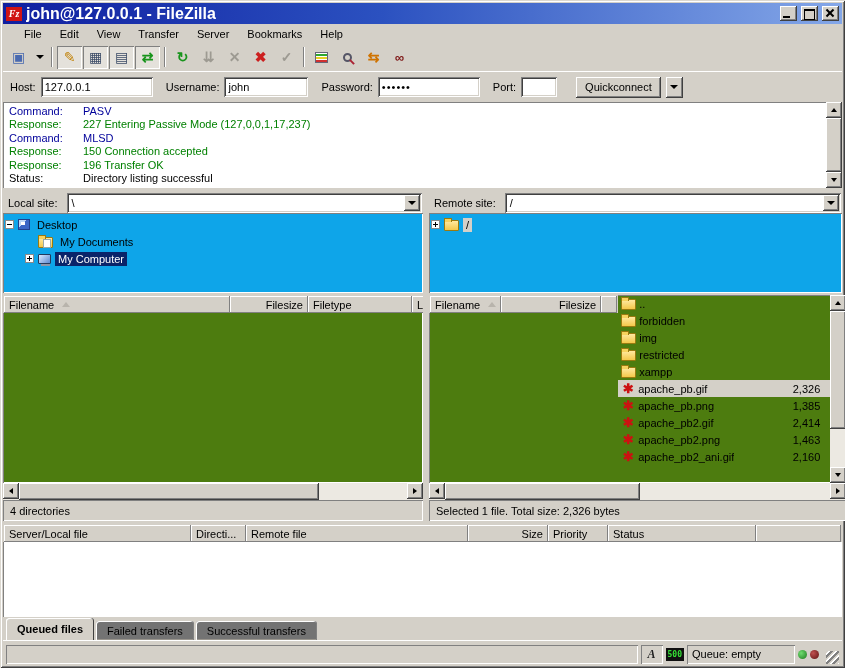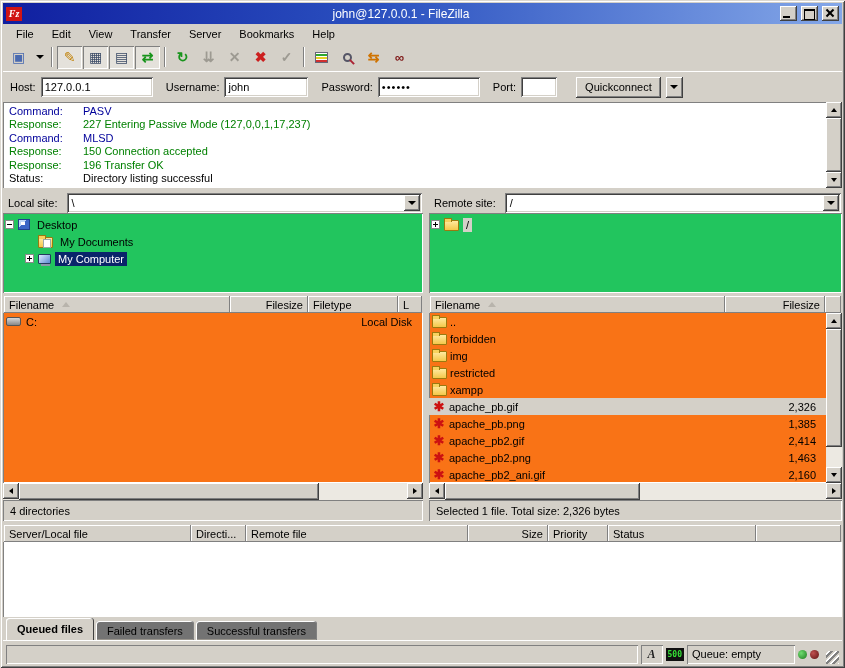--- a/index.html
+++ b/index.html
@@ -13,31 +13,31 @@
   }
   .raised{box-shadow: inset -1px -1px 0 #404040, inset 1px 1px 0 #fff, inset -2px -2px 0 #808080; background:#d4d0c8;text-align:right;}
   .sunken1{box-shadow: inset 1px 1px 0 #808080, inset -1px -1px 0 #fff;}
 
   
   .titlebar{height:21px;flex:none;display:flex;align-items:center;gap:4px;padding:0 3px;
     background:linear-gradient(90deg,#101fa0 0%,#2b51c0 45%,#84a7e8 100%);}
   .fz-icon{width:16px;height:14px;background:#d01414;color:#fff;flex:none;
     display:flex;align-items:center;justify-content:center;
     font:italic bold 10px "Liberation Serif",serif;}
-  .title-text{flex:1;color:#fff;font-weight:normal;font-size:12px;white-space:nowrap;overflow:hidden;text-align:center;}
+  .title-text{flex:1;color:#fff;font-weight:bold;font-size:16px;white-space:nowrap;overflow:hidden;}
   .tb-btn{width:17px;height:15px;flex:none;position:relative;background:#d4d0c8;
     box-shadow: inset -1px -1px 0 #404040, inset 1px 1px 0 #fff, inset -2px -2px 0 #808080;}
   .tb-min::after{content:"";position:absolute;left:3px;bottom:3px;width:7px;height:2px;background:#000;}
   .tb-max::after{content:"";position:absolute;left:3px;top:3px;width:9px;height:8px;border:1px solid #000;border-top-width:2px;}
   .tb-close::before,.tb-close::after{content:"";position:absolute;left:7px;top:2px;width:2px;height:10px;background:#000;}
   .tb-close::before{transform:rotate(45deg);}
   .tb-close::after{transform:rotate(-45deg);}
 
   
-  .menubar{height:19px;flex:none;display:flex;align-items:center;padding-left:4px;}
+  .menubar{height:19px;flex:none;display:flex;align-items:center;padding-left:12px;}
   .menu-item{padding:2px 9px;cursor:default;}
   .toolbar{height:29px;flex:none;display:flex;align-items:center;padding:2px 3px;gap:1px;
     border-bottom:1px solid #fff;}
   .tbtn{width:25px;height:23px;display:flex;align-items:center;justify-content:center;position:relative;}
   .tbtn.narrow{width:15px;}
   .tbtn.toggled{box-shadow: inset 1px 1px 0 #808080, inset -1px -1px 0 #fff;background:#e4e1db;}
   .tsep{width:2px;height:20px;margin:0 3px;border-left:1px solid #808080;border-right:1px solid #fff;}
   .tg{font-size:14px;line-height:1;}
   .c-srv{color:#4a6ab0;} .c-pen{color:#c07f00;} .c-pane{color:#3a4a66;}
   .c-green{color:#18941c;font-weight:bold;} .c-gray{color:#9d9a92;font-weight:bold;}
@@ -89,21 +89,21 @@
   .vsplit{width:6px;flex:none;}
   .p-right{flex:1;display:flex;flex-direction:column;}
 
   .siterow{height:21px;flex:none;display:flex;align-items:center;gap:5px;padding:0 1px;}
   .sitelabel{padding:2px 4px;}
   .combo{flex:1;height:20px;background:#fff;position:relative;display:flex;align-items:center;padding:0 20px 0 5px;
     box-shadow: inset 1px 1px 0 #808080, inset -1px -1px 0 #fff, inset 2px 2px 0 #404040, inset -2px -2px 0 #d4d0c8;}
   .combo-btn{position:absolute;right:2px;top:2px;width:16px;height:16px;display:flex;align-items:center;justify-content:center;}
   .combo-btn .caret{border-top-color:#000;}
 
-  .treebox{height:80px;flex:none;background:#22c55e;padding:3px 2px;overflow:hidden;
+  .treebox{height:80px;flex:none;background:#0ea5e9;padding:3px 2px;overflow:hidden;
     box-shadow: inset 1px 1px 0 #808080, inset -1px -1px 0 #fff;}
   .trow{height:17px;display:flex;align-items:center;gap:4px;}
   .tindent{width:16px;flex:none;}
   .expander{width:9px;height:9px;flex:none;border:1px solid #8a8a8a;background:#fff;position:relative;}
   .expander::before{content:"";position:absolute;left:1px;top:3px;width:5px;height:1px;background:#000;}
   .expander.plus::after{content:"";position:absolute;left:3px;top:1px;width:1px;height:5px;background:#000;}
   .expander.none{visibility:hidden;}
   .tlabel{padding:1px 3px;white-space:nowrap;}
   .sel-active{background:#0a246a;color:#fff;}
   .sel-inactive{background:#d4d0c8;}
@@ -115,41 +115,41 @@
   .folder.docs::after{content:"";position:absolute;right:1px;top:1px;width:6px;height:7px;background:#fff;border:1px solid #9aa;}
   .desk{width:12px;height:11px;background:linear-gradient(135deg,#bcd6f6 0 40%,#3a66c6 40%);border:1px solid #20408c;}
   .desk::after{content:"";position:absolute;left:2px;top:2px;width:4px;height:3px;background:#fff;}
   .comp{width:13px;height:10px;border:1px solid #223a5e;background:linear-gradient(135deg,#dceaff,#5c8ad0);border-radius:1px;}
   .comp::after{content:"";position:absolute;left:2px;bottom:-3px;width:9px;height:2px;background:#8c96a8;}
   .disk{width:15px;height:9px;background:linear-gradient(#d8d8d8,#888);border:1px solid #555;border-radius:2px;margin-right:2px;}
   .imgfile{width:14px;text-align:center;color:#cc1111;font-weight:bold;font-size:13px;line-height:11px;}
   .imgfile::before{content:"✱";}
 
   
-  .listbox{height:188px;flex:none;background:#f97316;display:flex;flex-direction:column;overflow:hidden;
+  .listbox{height:188px;flex:none;background:#4d7c0f;display:flex;flex-direction:row;overflow:hidden;
     box-shadow: inset 1px 1px 0 #808080, inset -1px -1px 0 #fff;}
   .lheader{height:18px;flex:none;display:flex;background:#d4d0c8;padding:1px 1px 0 1px;}
   .hcell{height:17px;display:flex;align-items:center;padding:0 5px;white-space:nowrap;overflow:hidden;
     box-shadow: inset -1px -1px 0 #808080, inset 1px 1px 0 #fff;background:#d4d0c8;}
   .hcell.r{justify-content:flex-end;}
   .sortasc{width:0;height:0;margin-left:8px;border-left:4px solid transparent;border-right:4px solid transparent;border-bottom:5px solid #b8b4ac;}
   .lbody{flex:1;display:flex;overflow:hidden;}
   .lrowsarea{flex:1;overflow:hidden;}
   .lrow{height:17px;display:flex;align-items:center;padding-left:3px;}
   .lrow.selected{background:#d4d0c8;}
   .cname{flex:1;display:flex;align-items:center;gap:3px;white-space:nowrap;overflow:hidden;}
   .csize{width:96px;flex:none;text-align:right;padding-right:10px;}
   .l-cname{width:224px;flex:none;display:flex;align-items:center;gap:3px;}
   .l-csize{width:78px;flex:none;}
   .l-ctype{width:104px;flex:none;padding-left:5px;text-align:right;}
 
   
   .lh-name{width:226px;flex:none;}
   .lh-size{width:78px;flex:none;}
-  .lh-type{width:90px;flex:none;}
+  .lh-type{width:104px;flex:none;}
   .lh-fill{flex:1;}
   .rh-name{flex:1;}
   .rh-size{width:100px;flex:none;}
   .rh-sb{width:16px;flex:none;background:#d4d0c8;box-shadow: inset -1px -1px 0 #808080, inset 1px 1px 0 #fff;}
 
   .statusstrip{height:21px;flex:none;display:flex;align-items:center;padding:0 7px;background:#d4d0c8;
     box-shadow: inset 1px 1px 0 #808080, inset -1px -1px 0 #fff;}
 
   
   .queuebox{flex:1;background:#fff;display:flex;flex-direction:column;overflow:hidden;margin-top:3px;

